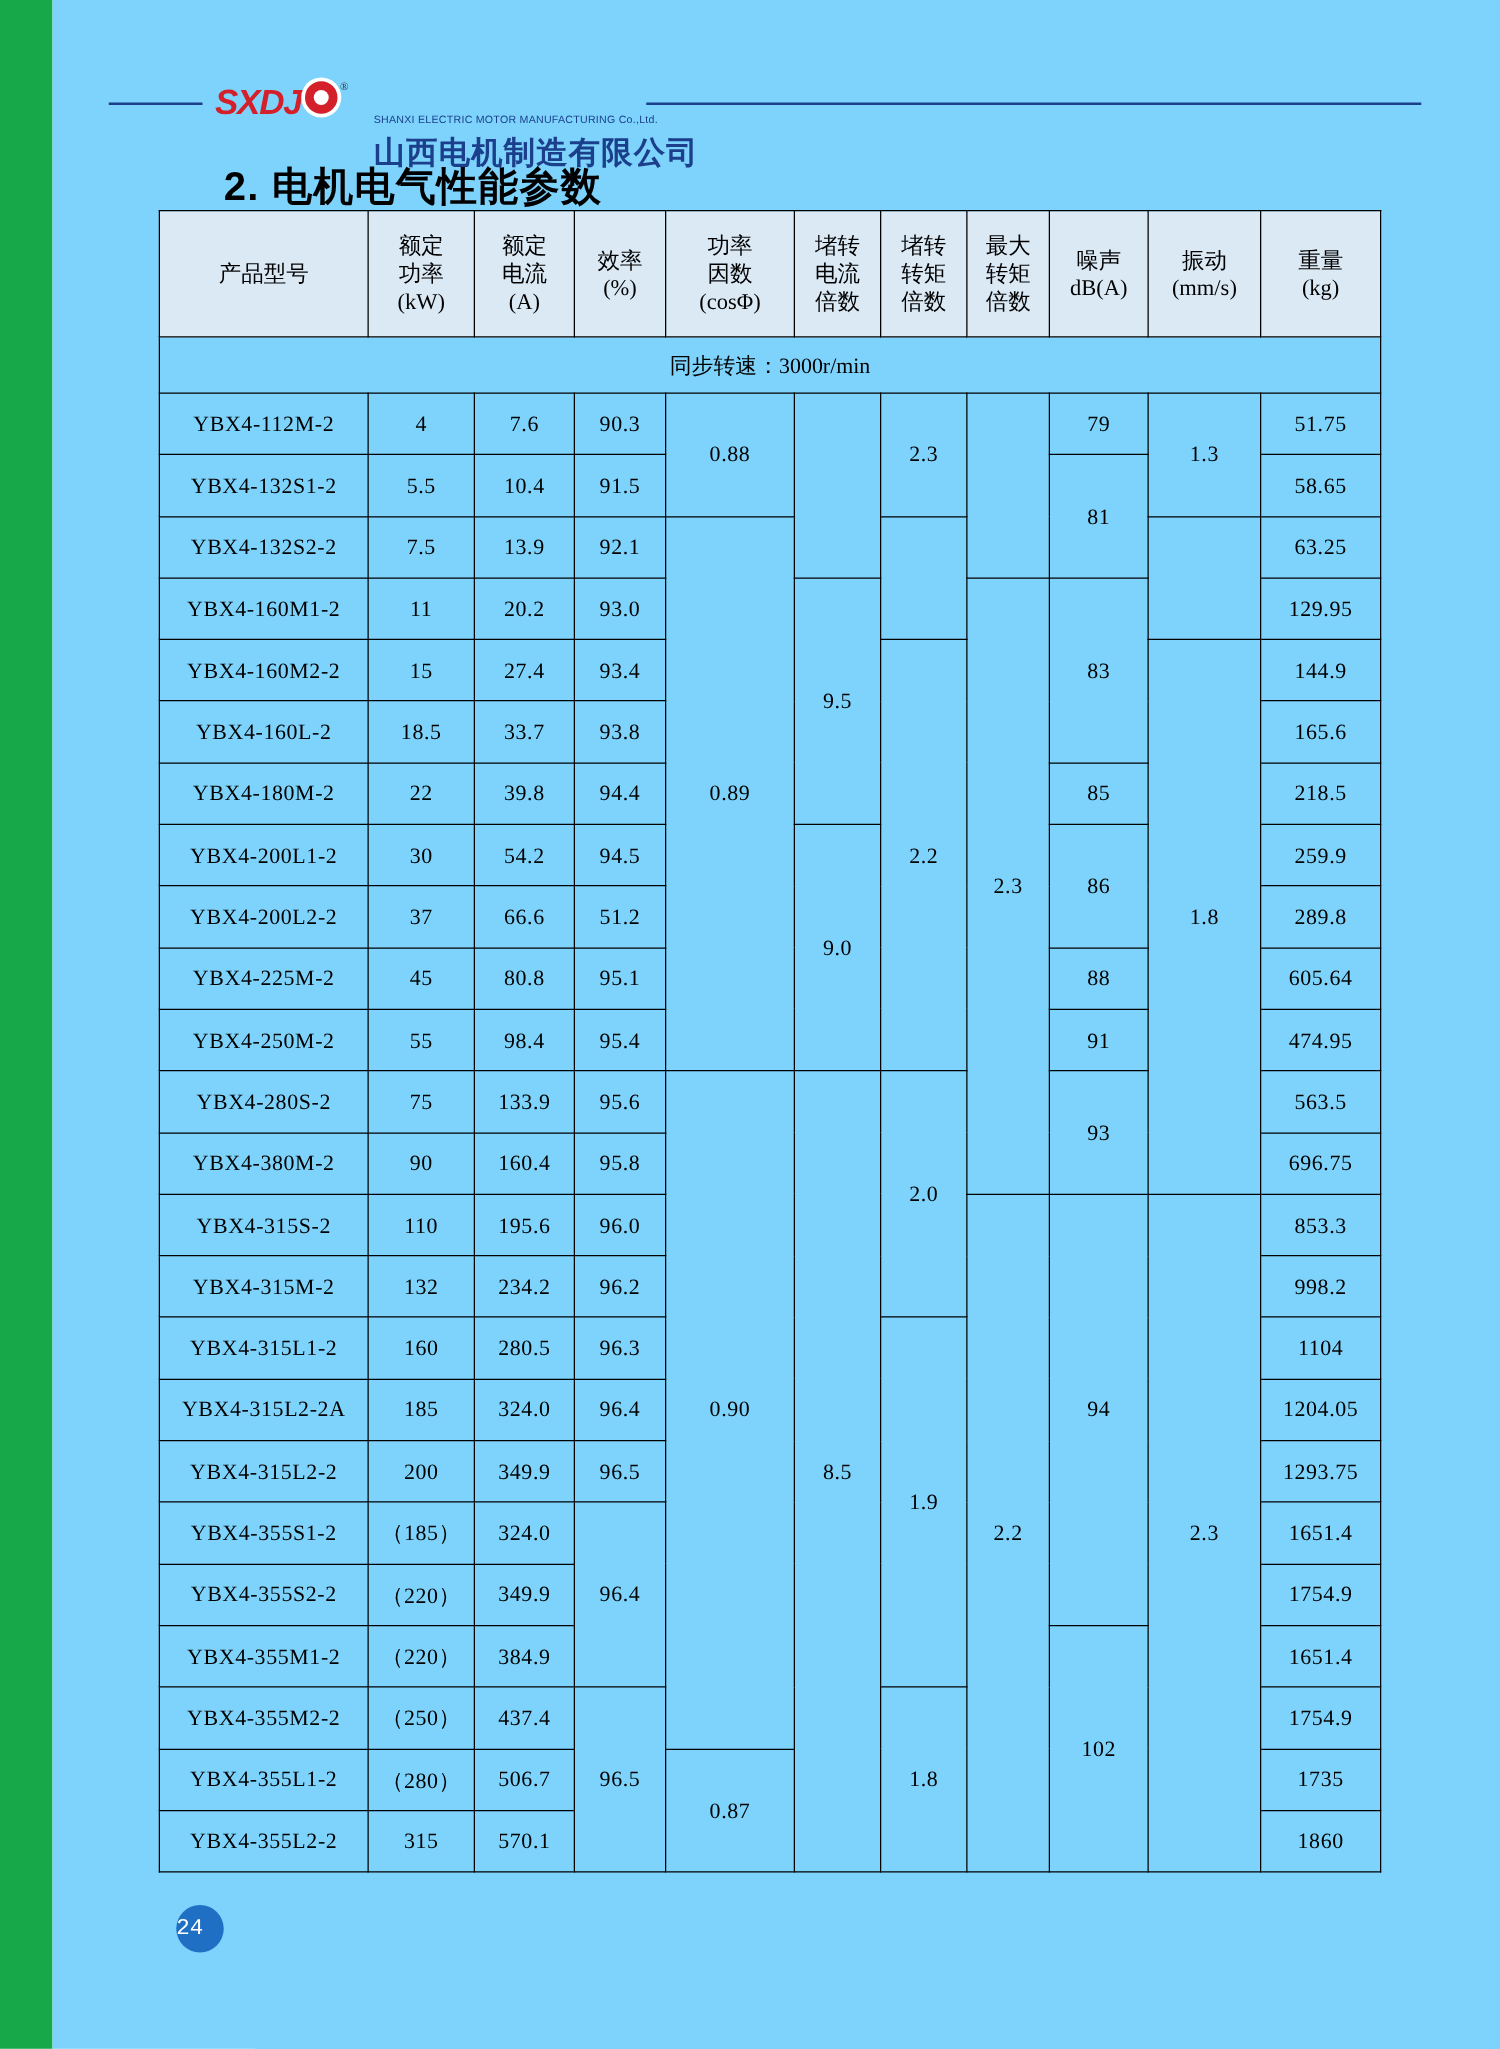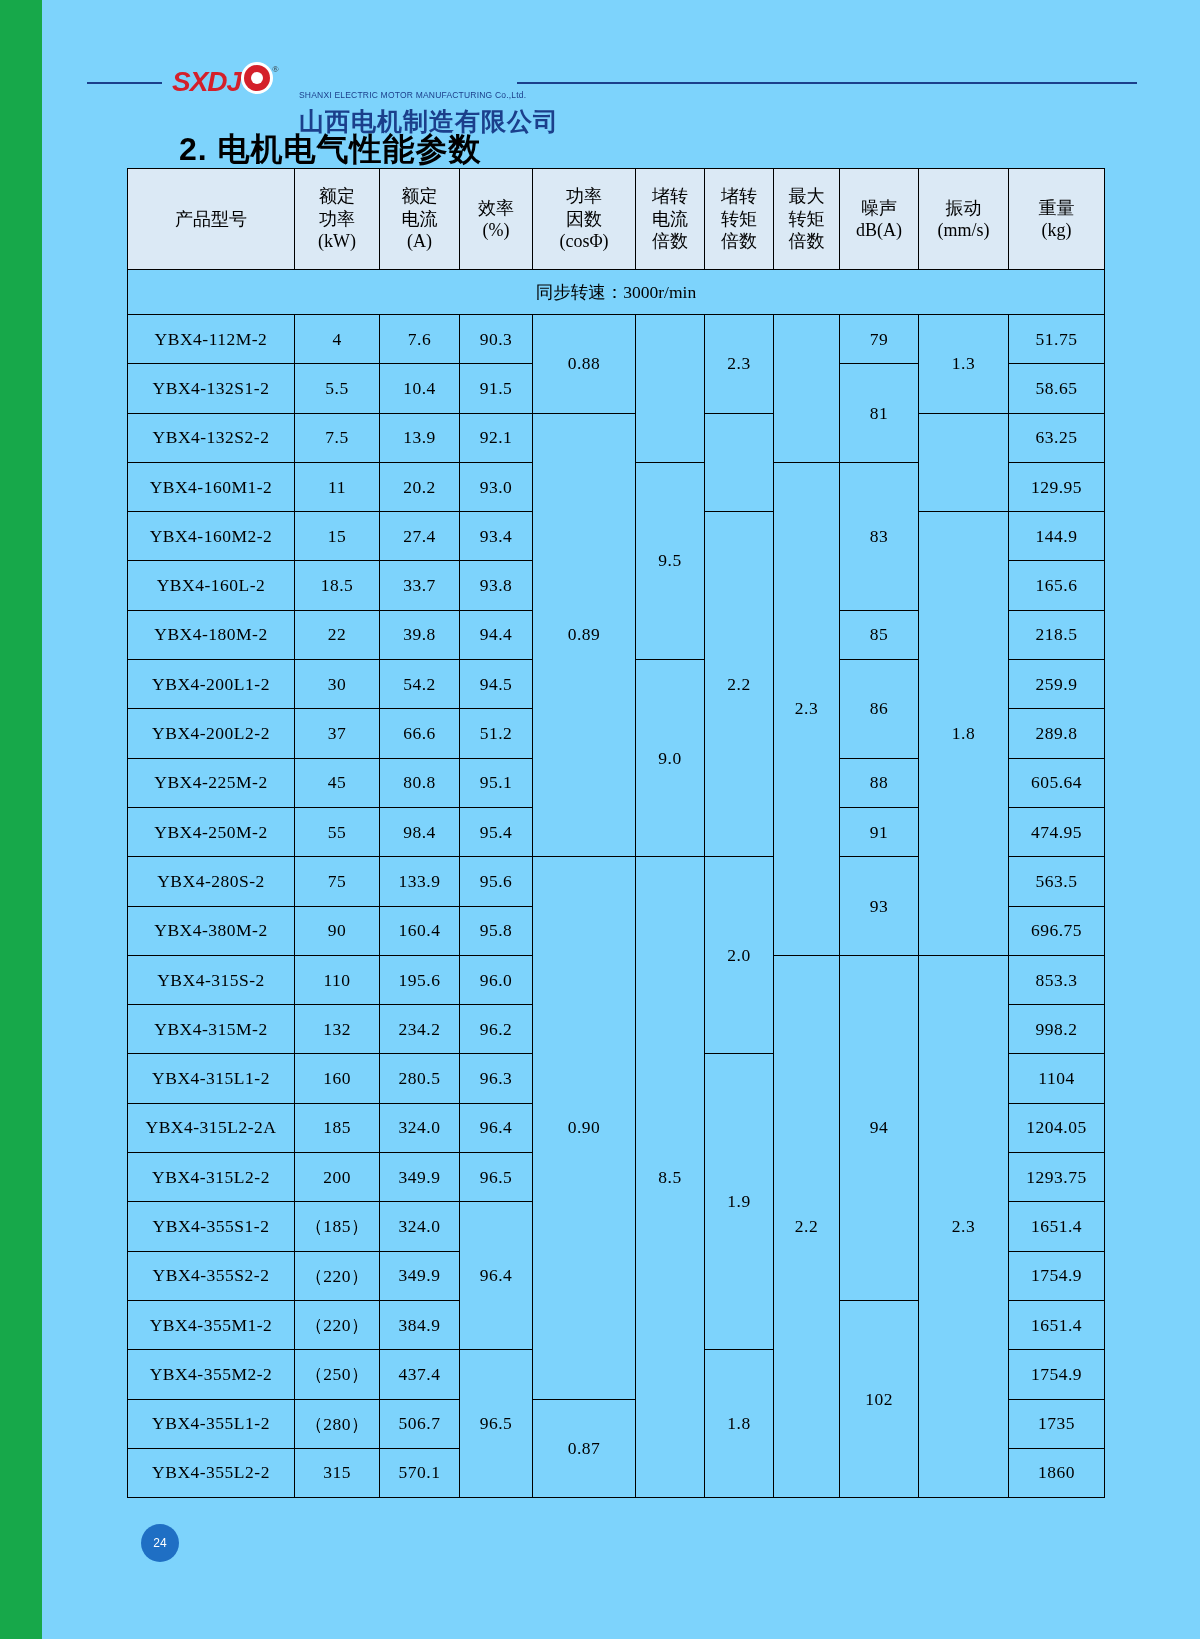--- a/index.html
+++ b/index.html
@@ -151,24 +151,23 @@
     margin-top: 48px;
   }
   
   .page-badge {
     position: absolute;
     left: 99px; top: 1524px;
     width: 38px; height: 38px;
     border-radius: 50%;
     background: #1f6fc4;
     color: #ffffff;
-    font-family: Liberation Sans, sans-serif;
-    font-size: 12px;
+    font-family: Liberation Mono, monospace;
+    font-size: 18px;
     line-height: 38px;
-    text-align: center;
   }
 </style>
 </head>
 <body>
 
 <div class="left-bar"></div>
 
 <div class="page">
 
   <div class="header">

